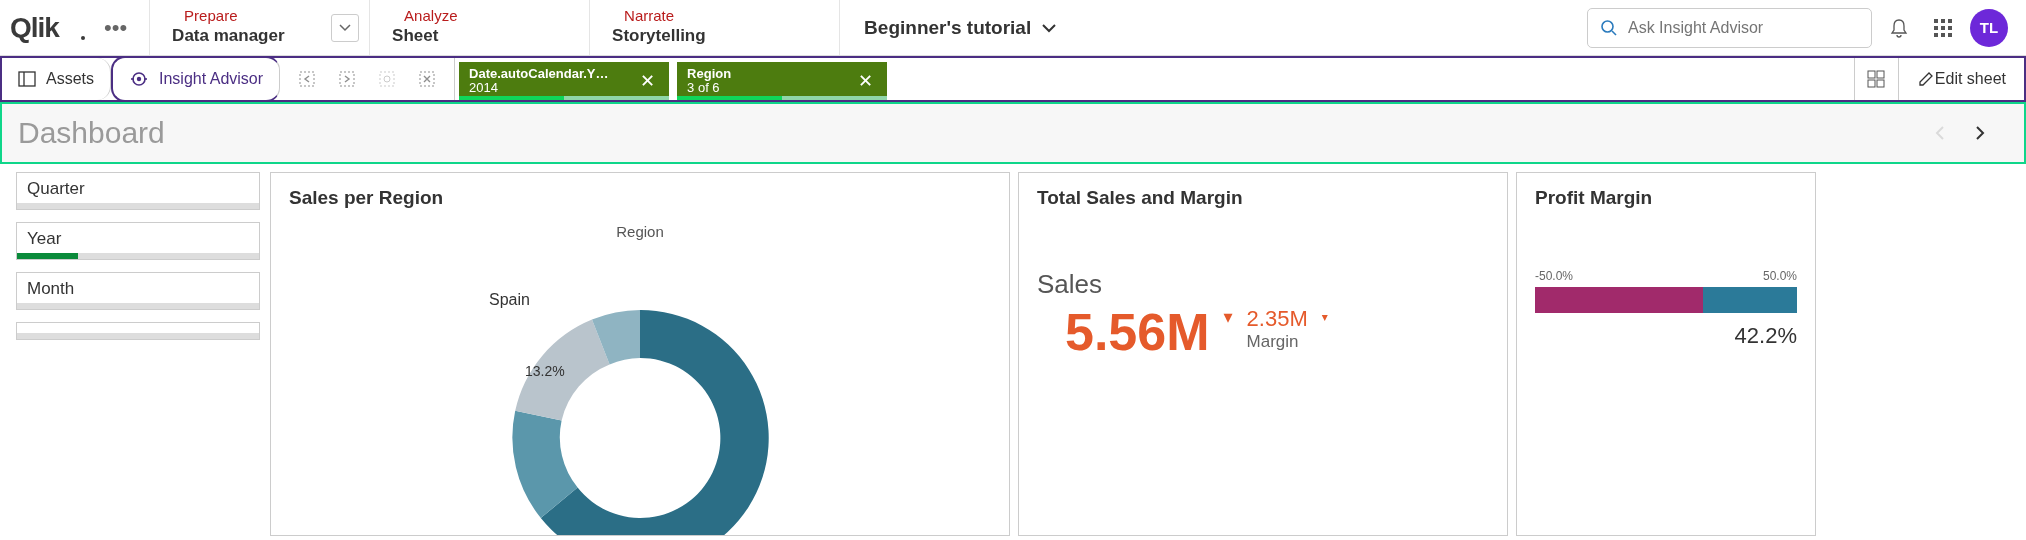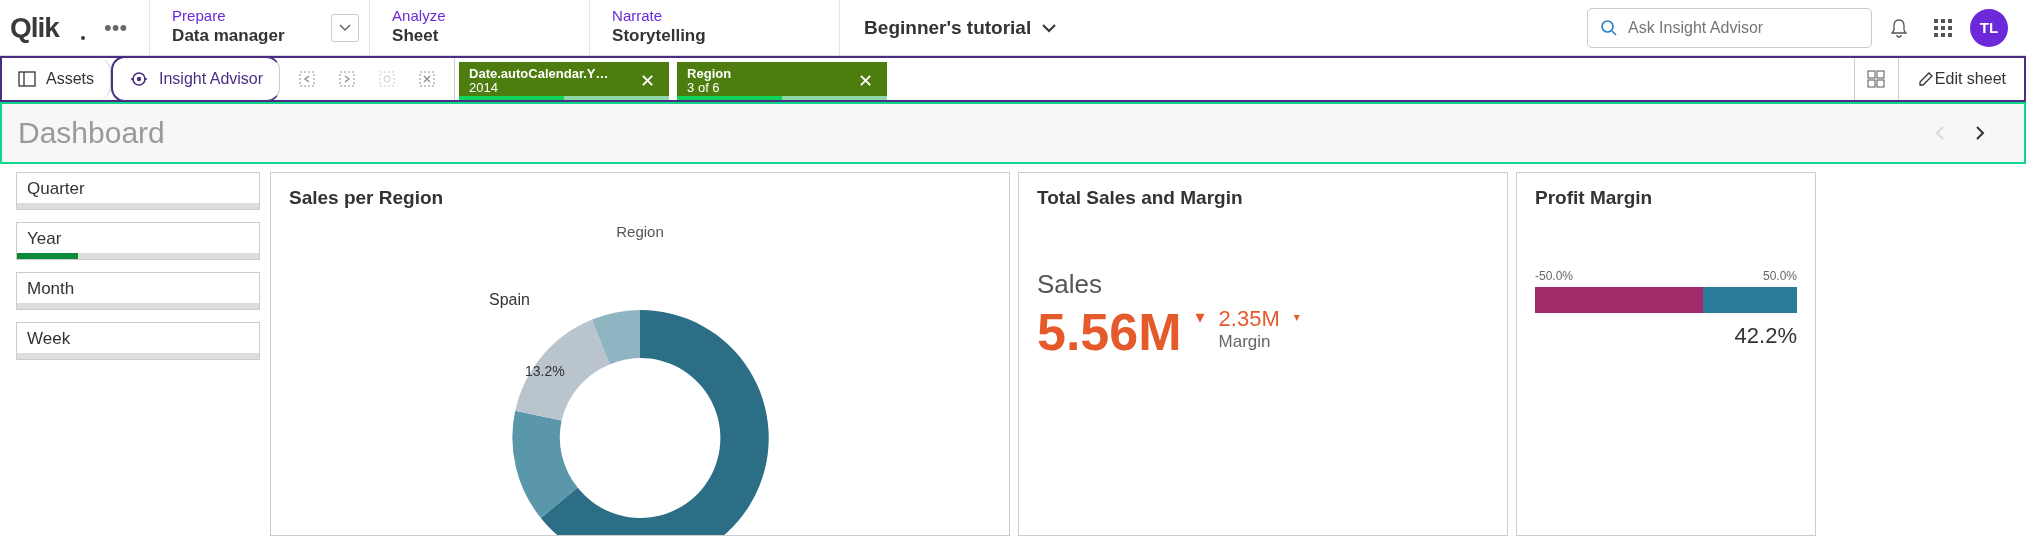--- a/index.html
+++ b/index.html
@@ -5,21 +5,21 @@
   * { box-sizing: border-box; margin: 0; padding: 0; font-family: -apple-system, BlinkMacSystemFont, "Segoe UI", Arial, sans-serif; }
   body { width: 2026px; height: 540px; background: #fff; overflow: hidden; font-size: 16px; color: #333; }
 
   
   .topbar { display: flex; align-items: stretch; height: 56px; border-bottom: 1px solid #ddd; }
   .logo-cell { display: flex; align-items: center; padding: 0 16px 0 10px; gap: 12px; }
   .logo { font-size: 30px; font-weight: 600; color: #3a3a3a; letter-spacing: -1px; }
   .more-dots { font-size: 22px; color: #666; padding: 0 6px; cursor: pointer; }
 
   .nav-tab { display:flex; flex-direction:column; justify-content:center; padding: 0 22px; border-left:1px solid #e5e5e5; min-width: 220px; position:relative; }
-  .nav-tab .small { font-size: 15px; color: #6d28d9; line-height:1.2; }
+  .nav-tab .small { font-size: 15px; color: #b91c1c; line-height:1.2;margin-left:12px; }
   .nav-tab .big { font-size: 17px; color: #333; font-weight:600; line-height:1.3; }
   .nav-tab.data .chev { position:absolute; right:10px; top:50%; transform:translateY(-50%); width:28px;height:28px;border:1px solid #ccc;border-radius:3px;display:flex;align-items:center;justify-content:center;}
 
   .nav-tab.narrate{min-width:250px;}
   .app-title { display:flex; align-items:center; padding:0 24px; border-left:1px solid #e5e5e5; font-size:19px; font-weight:700; gap:10px; flex:1;}
   .app-title .chev { font-size:18px; }
 
   .right-tools { display:flex; align-items:center; gap:10px; padding:0 18px; }
   .search-box { display:flex; align-items:center; width:285px; height:40px; border:1px solid #ccc; border-radius:5px; padding:0 12px; gap:10px; color:#888; }
   .search-box input { border:none; outline:none; font-size:16px; width:100%; color:#888; }
@@ -66,21 +66,21 @@
 
   .card.pie{width:740px;}
   .donut-wrap{position:relative;width:100%;display:flex;flex-direction:column;align-items:center;}
   .donut-title{font-size:15px;color:#555;margin:8px 0 20px 0;}
   .donut-label-spain{position:absolute; left:200px; top:76px; font-size:16px;}
   .donut-label-pct{position:absolute; left:236px; top:148px; font-size:14px;}
 
   .card.kpi{width:490px;}
   .kpi-label{font-size:26px;color:#555;margin-top:60px;}
   .kpi-row{display:flex;align-items:flex-start;gap:14px;margin-top:6px;}
-  .kpi-main{font-size:52px;font-weight:600;color:#e55a2b;line-height:1;}
+  .kpi-main{font-size:52px;font-weight:600;color:#e55a2b;line-height:1;margin-left:28px;}
   .kpi-side{display:flex;flex-direction:column;color:#e55a2b;font-size:22px;}
   .kpi-side .m{font-size:17px;color:#666;}
   .kpi-arrow{color:#e55a2b;font-size:18px;}
 
   .card.gauge{width:300px;}
   .gauge-scale{display:flex;justify-content:space-between;font-size:12px;color:#666;margin:60px 0 4px;}
   .gauge-bar{height:26px;display:flex;}
   .gauge-bar .a{background:#a12a6b;flex:0 0 64%;}
   .gauge-bar .b{background:#2b7a99;flex:0 0 28%;}
   .gauge-bar .tick{width:3px;background:#fff;}
@@ -260,21 +260,20 @@
     </div>
     <div class="filter-card year">
       <div class="nm">Year</div>
       <div class="bar"></div>
     </div>
     <div class="filter-card">
       <div class="nm">Month</div>
       <div class="bar"></div>
     </div>
     <div class="filter-card">
-      <div class="nm">Week</div>
       <div class="bar"></div>
     </div>
   </div>
 
   <div class="charts">
 
     <div class="card pie">
       <div class="ct">Sales per Region</div>
       <div class="donut-wrap">
         <div class="donut-title">Region</div>

